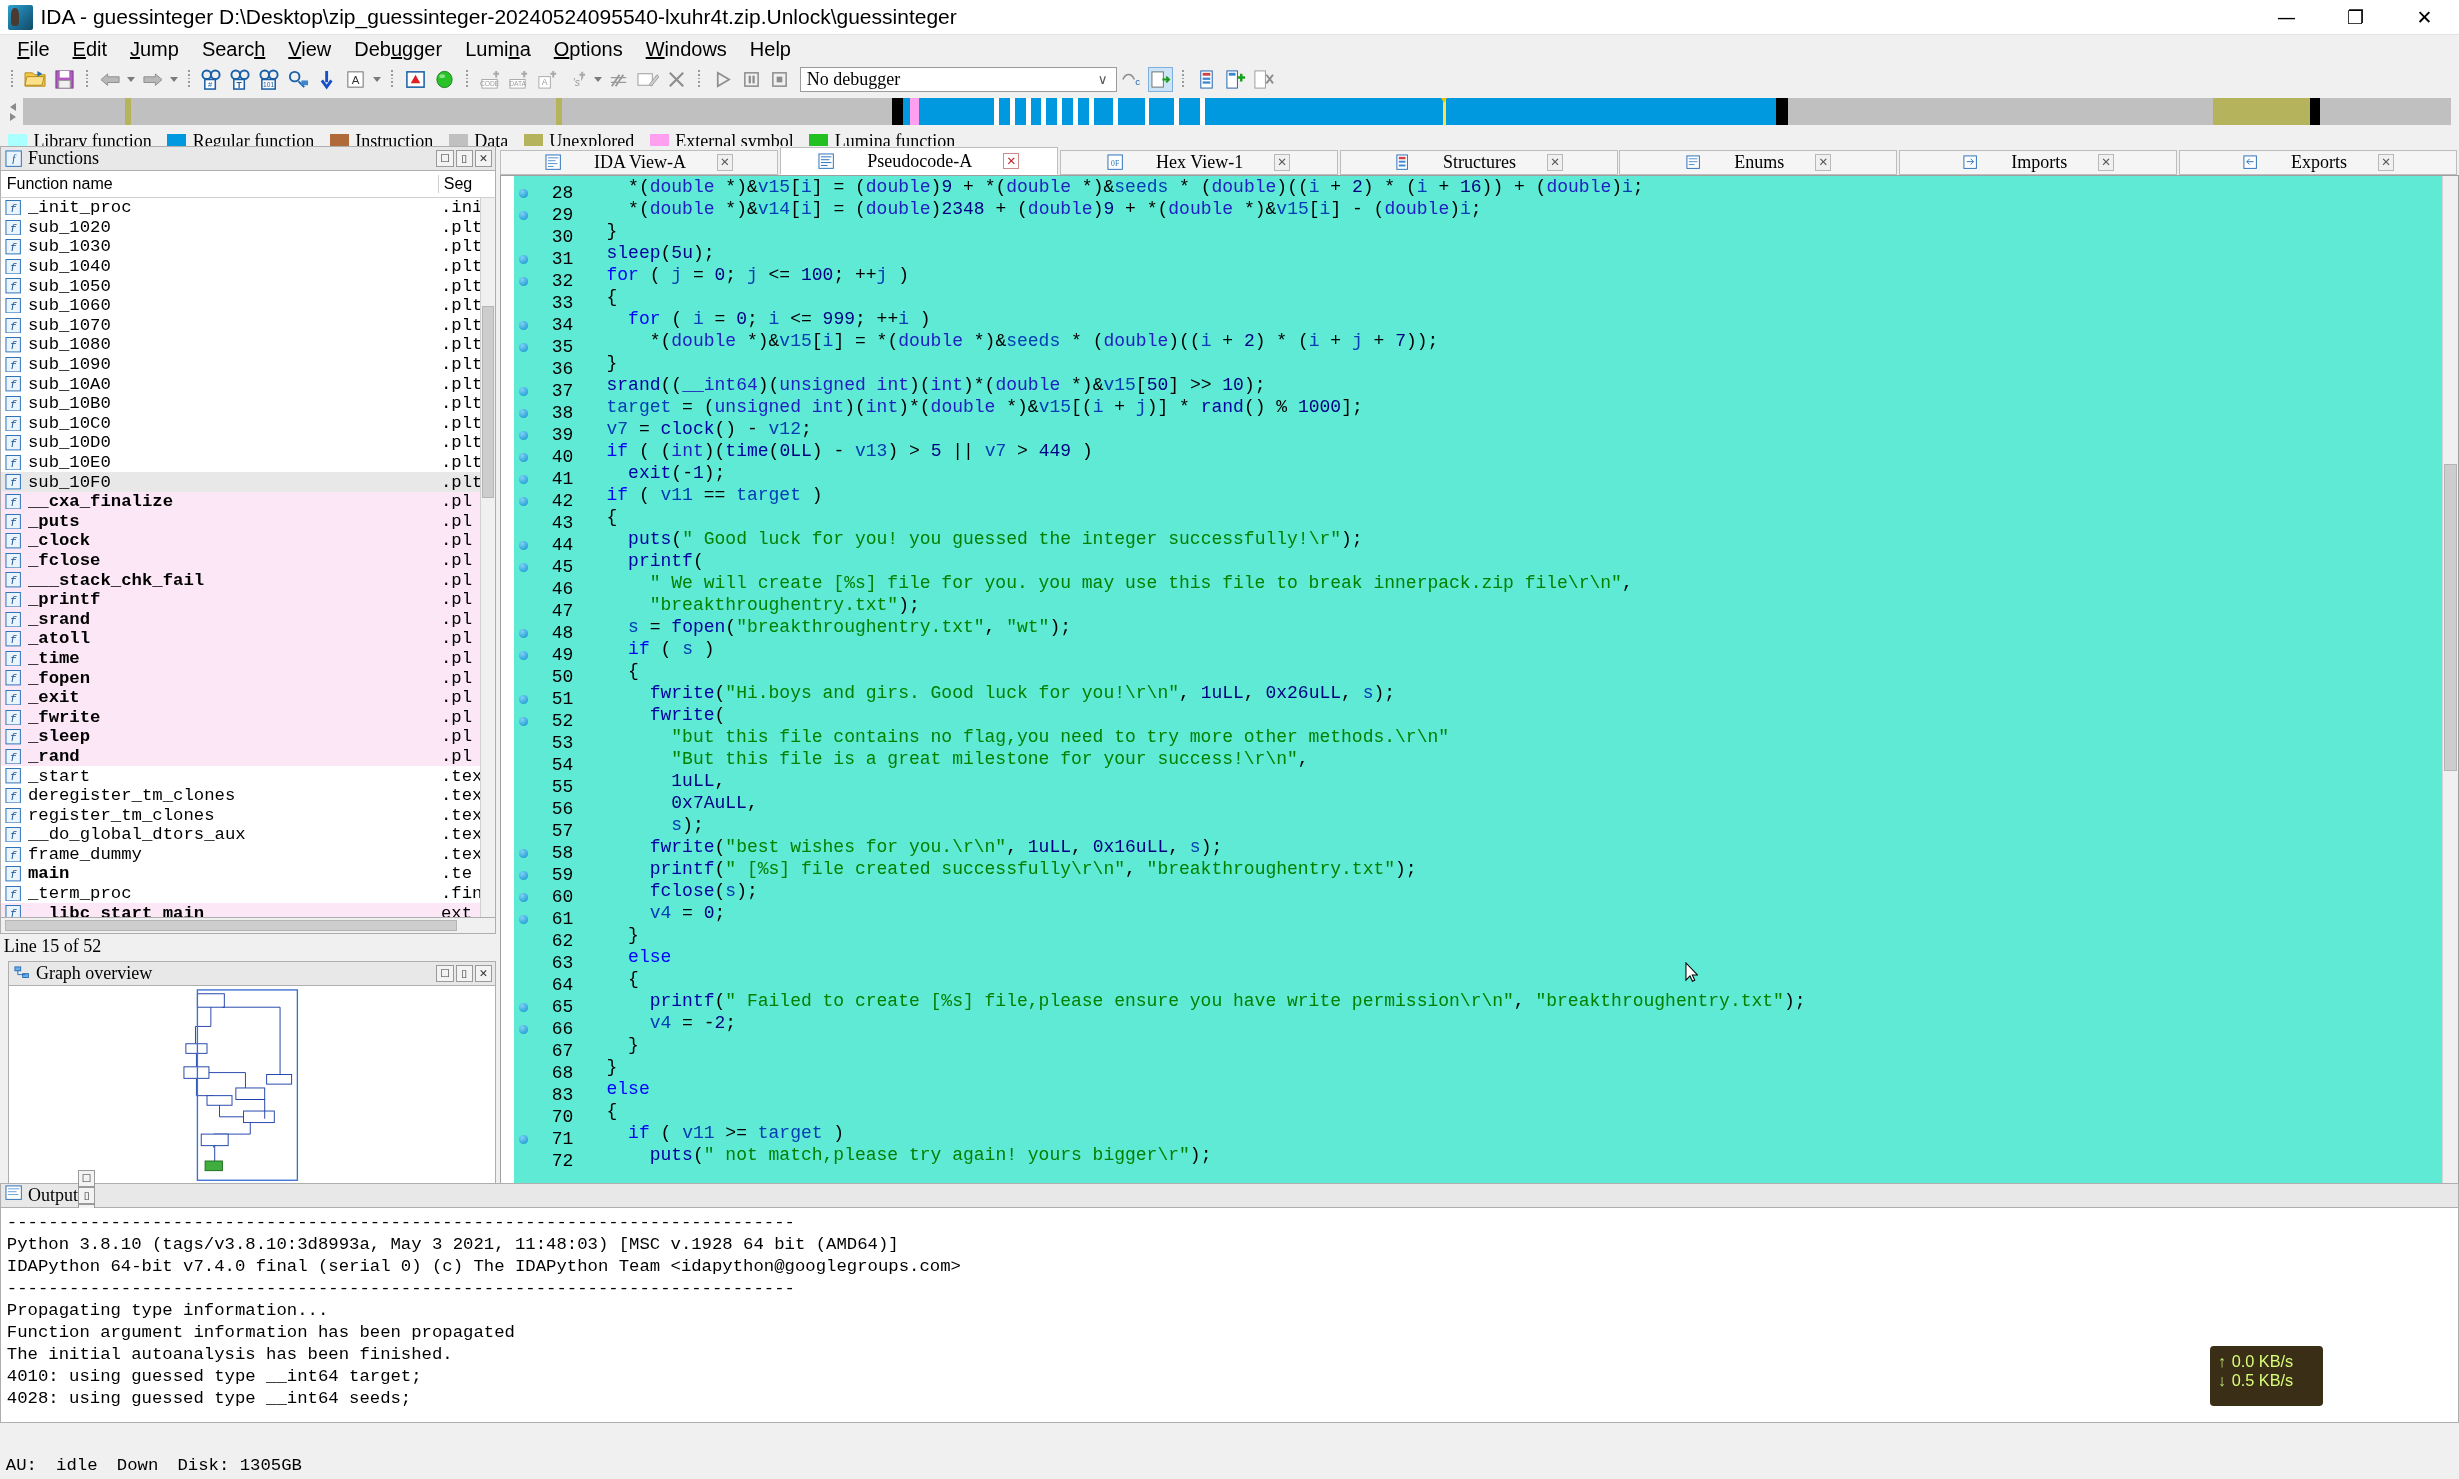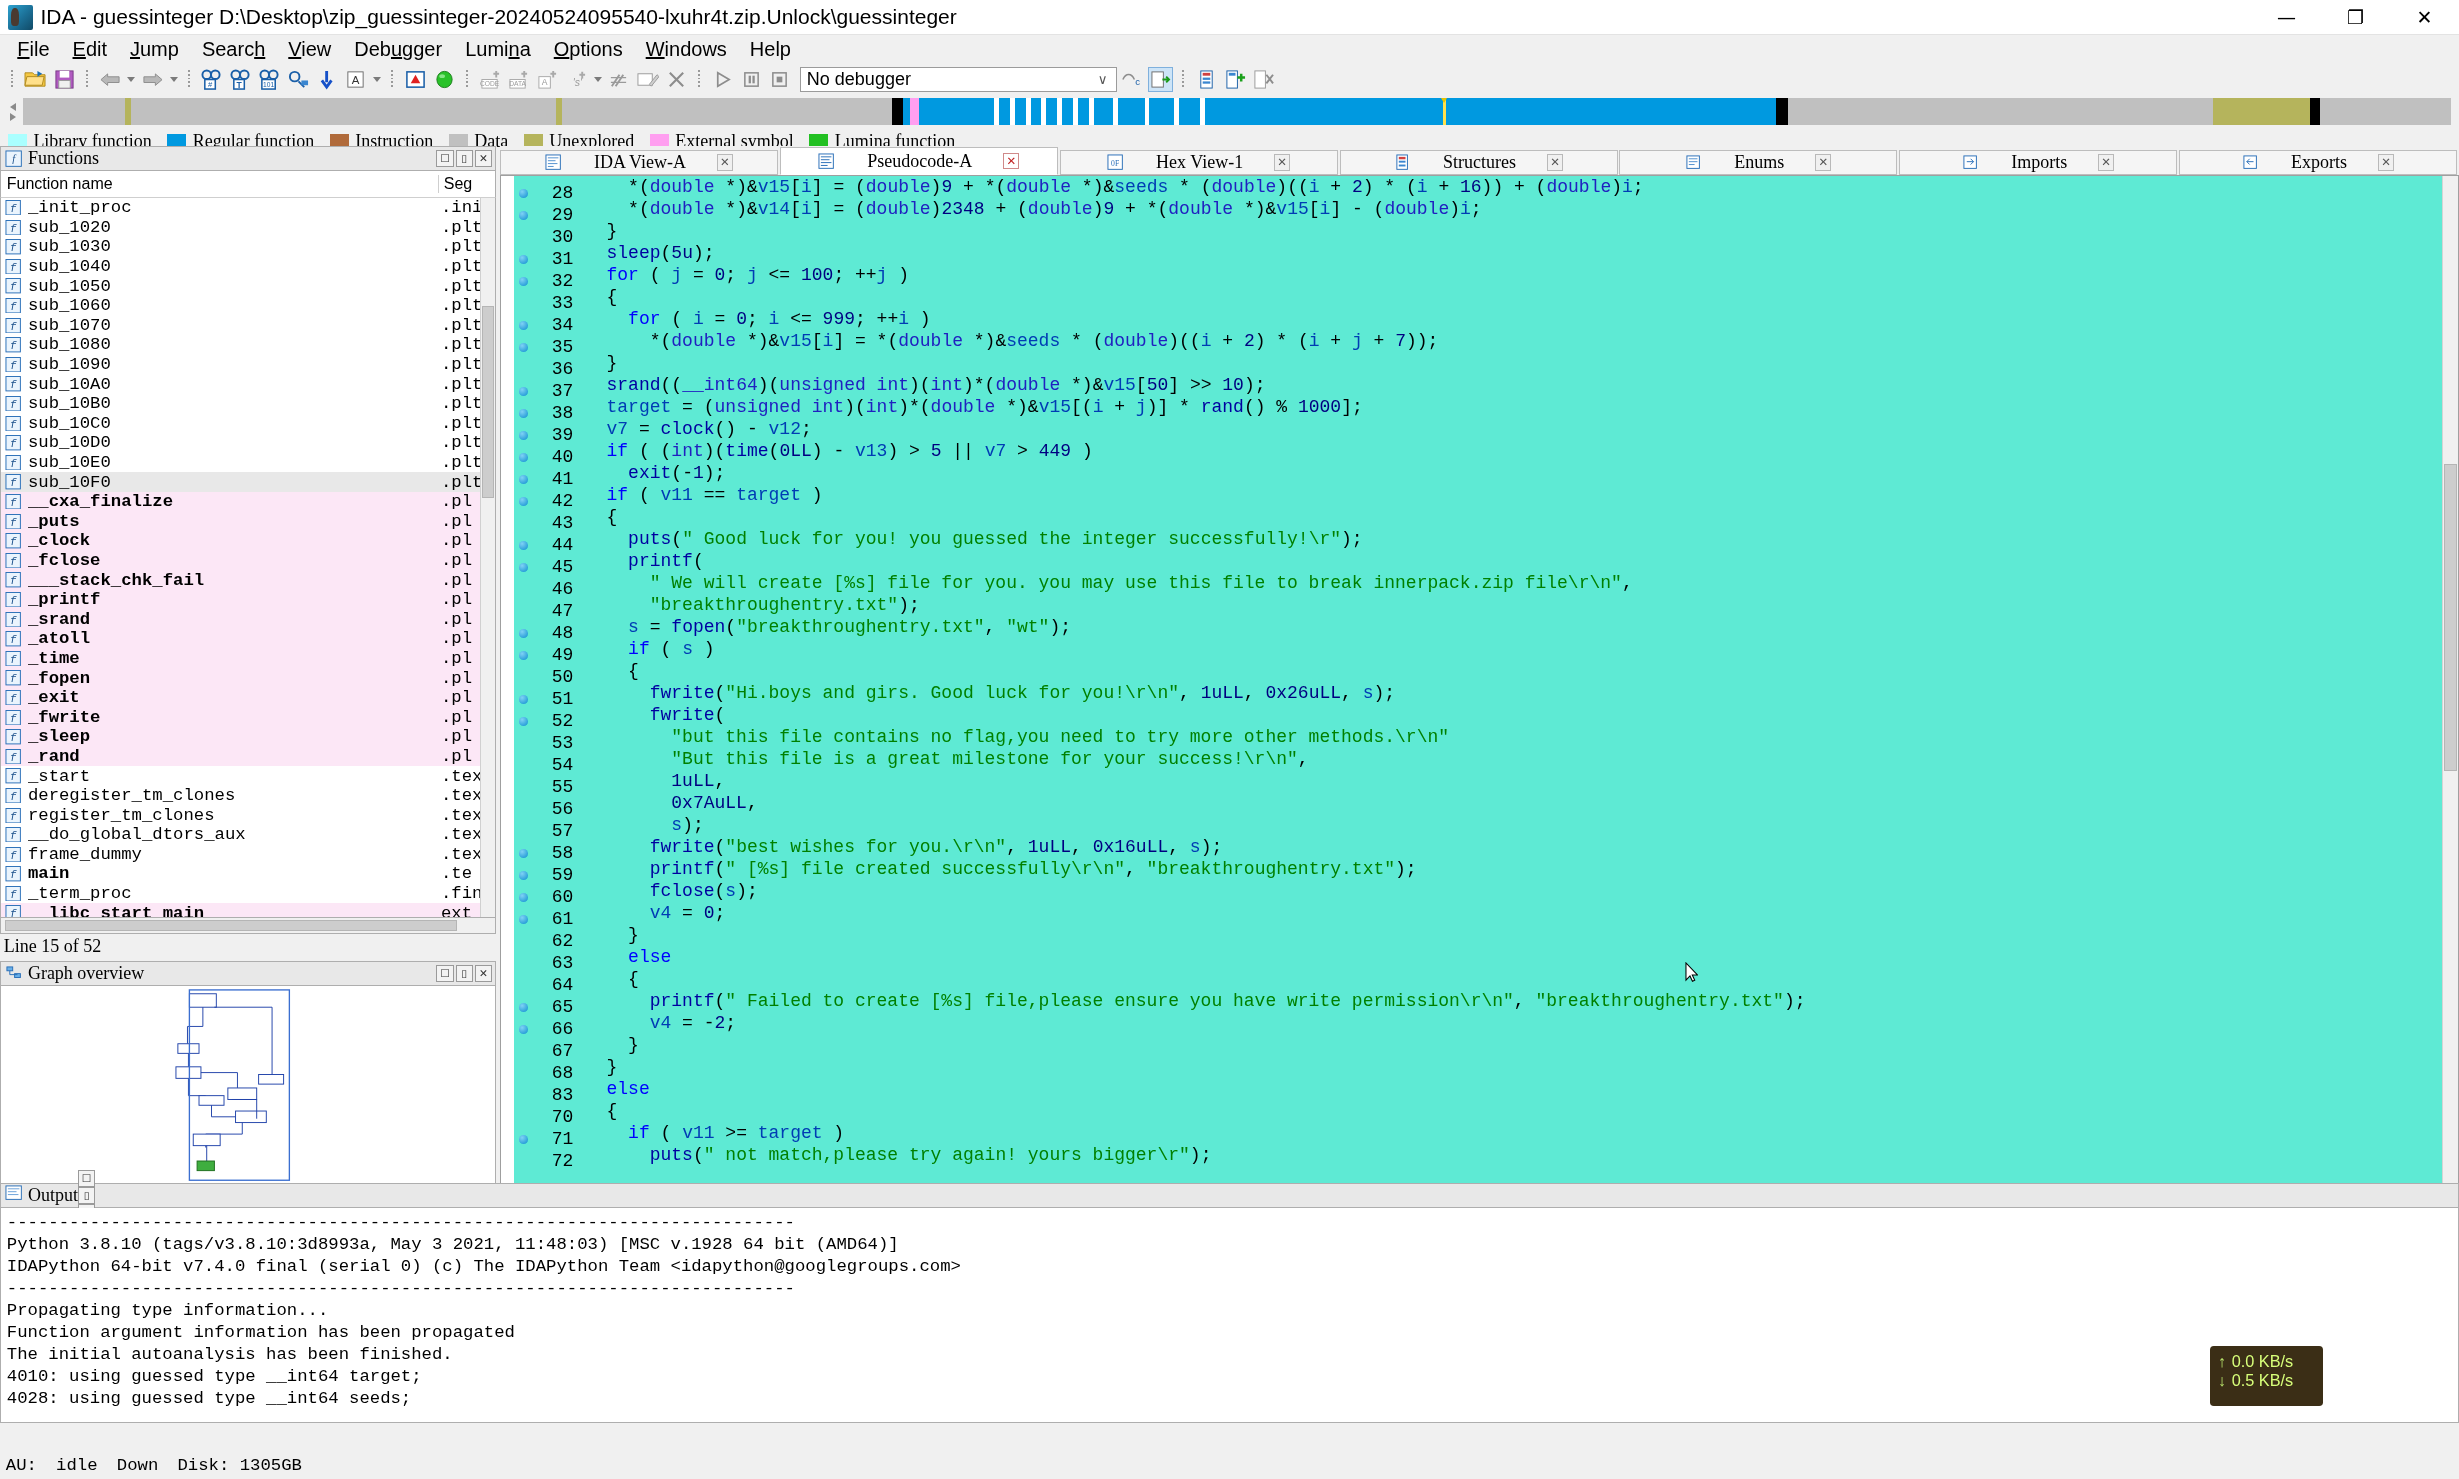--- a/index.html
+++ b/index.html
@@ -43,21 +43,21 @@
   .tb-sep { width: 7.7px; height: 21px; margin: 0 4.8px; position: relative; }
   .tb-sep::before{ content:""; position:absolute; left:2.9px; top:1px; width:1.9px; height:19px;
     background: repeating-linear-gradient(to bottom,#9a9a9a 0 1.9px, transparent 1.9px 3.8px); }
   .tbi { width: 25px; height: 25px; margin: 0 1.9px; position: relative; display:flex; align-items:center; justify-content:center;
          font-size: 14.4px; }
   .tbi svg { display:block; }
   .arrowdn { width: 13.4px; height: 23px; display:flex; align-items:center; justify-content:center; }
   .arrowdn::after{ content:""; border-left:4.8px solid transparent; border-right:4.8px solid transparent; border-top:5.8px solid #7b7b7b; }
   #dbgcombo {
     width: 317px; height: 25px; background:#fff; border:1px solid #9b9b9b; margin-left:5.8px;
-    display:flex; align-items:center; padding: 0 5.8px; font-size: 18px; font-family:Liberation Sans, sans-serif;
+    display:flex; align-items:center; padding: 0 5.8px; font-size: 18px; font-family:Liberation Serif, serif;
   }
   #dbgcombo .cv { flex: 1; }
   #dbgcombo .cb { width:15.4px; text-align:center; color:#555; font-size:13.4px; }
 
   
   #navband-wrap { height: 33px; background:#f0f0f0; display:flex; align-items:center; padding-left:3.8px; }
   #navband-arrows { width: 19px; height: 29px; display:flex; flex-direction:column; justify-content:center; align-items:center; }
   #navband-arrows i { display:block; width:0;height:0;border-top:4.8px solid transparent;border-bottom:4.8px solid transparent; margin:1px 0; }
   #navband-arrows i.l { border-right:6.7px solid #8a8a8a; }
   #navband-arrows i.r { border-left:6.7px solid #8a8a8a; }
@@ -100,21 +100,21 @@
   .frow.sel { background:#e8e8e8; }
   .frow.lib { background:#fce7f6; }
   .frow.lib .fname { font-weight:bold; }
   #funcs-vscroll { position:absolute; right:0; top:0; width:15.4px; bottom:0; background:#f0f0f0; border-left:1px solid #d0d0d0;}
   #funcs-vscroll .thumb { position:absolute; left:1px; right:1px; top: 108px; height: 192px; background:#cdcdcd; border:1px solid #b5b5b5;}
   #funcs-hscroll { height: 16.3px; background:#f0f0f0; border:1px solid #aeaeae; border-top:none; position:relative; }
   #funcs-hscroll .thumb { position:absolute; left:3.8px; top:1.9px; width: 452px; height:11.5px; background:#cdcdcd; border:1px solid #b5b5b5;}
   #funcs-status { height: 25px; background:#f0f0f0; display:flex; align-items:center; padding-left:3.8px;
                   font-family:"Liberation Serif", serif; font-size:18px; }
 
-  #graph-panel { flex:1; display:flex; flex-direction:column; margin-top: 1.9px; }
+  #graph-panel { flex:1; display:flex; flex-direction:column; margin-top: 1.9px; padding-left: 8px; }
   #graph-body { flex:1; background:#fff; border:1px solid #aeaeae; border-top:none; position:relative; overflow:hidden; }
 
   
   #centercol { position:absolute; left:500px; top:0; right:0; bottom:0; display:flex; flex-direction:column; }
   #tabrow { height: 29px; background:#f0f0f0; display:flex; align-items:flex-end; }
   .tab { height: 25px; display:flex; align-items:center; padding: 0 5.8px 0 5.8px; border:1px solid #bdbdbd;
          background:#f5f5f5; margin-right: 1.9px; font-family:"Liberation Serif", serif; font-size: 18px; white-space:nowrap;}
   .tab.active { background:#fff; border-bottom-color:#fff; height: 28px; }
   .tab .tico { width:16.3px;height:16.3px;margin-right:7.7px; flex:none;}
   .tab .tlabel{ padding: 0 25px; }

